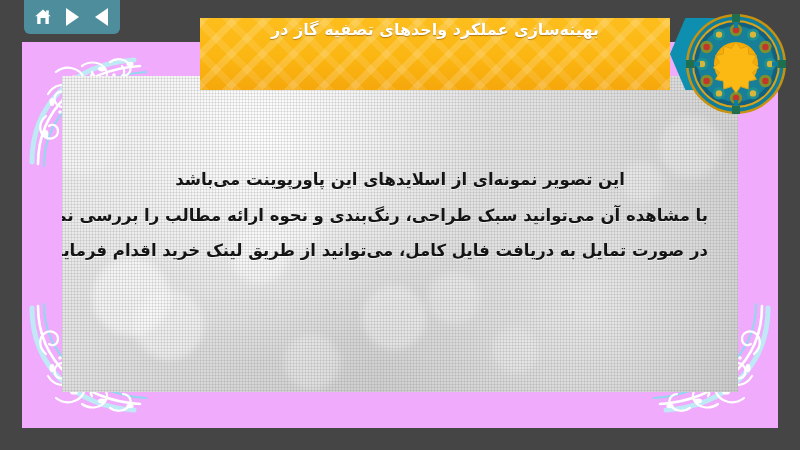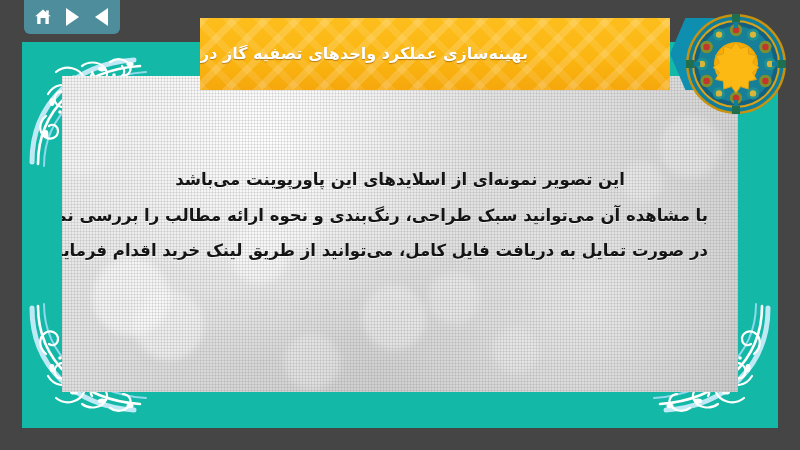--- a/index.html
+++ b/index.html
@@ -10,21 +10,21 @@
     position:relative;
   }
 
   
   #stage{position:absolute;inset:0;background:#454545;}
 
   
   #slide-frame{
     position:absolute;
     left:22px;top:42px;right:22px;bottom:22px;
-    background:#14b8a6;
+    background:#f0abfc;
     overflow:hidden;
   }
 
   
   #slide-canvas{
     position:absolute;
     left:40px;top:34px;right:40px;bottom:36px;
     background:
       radial-gradient(circle at 30% 18%, rgba(255,255,255,.95) 0%, rgba(255,255,255,0) 42%),
       radial-gradient(circle at 78% 72%, rgba(255,255,255,.55) 0%, rgba(255,255,255,0) 40%),
@@ -73,21 +73,21 @@
     background:#0f8fb0;
     clip-path:polygon(100% 0,100% 100%,22% 100%,0 50%,22% 0);
     flex:0 0 70px;
   }
   #title-banner{
     flex:1 1 auto;position:relative;
     background:
       repeating-linear-gradient(135deg,rgba(255,255,255,.16) 0 7px,rgba(0,0,0,0) 7px 22px),
       repeating-linear-gradient(45deg,rgba(255,255,255,.10) 0 7px,rgba(0,0,0,0) 7px 22px),
       linear-gradient(180deg,#fdbe1d 0%,#fbb612 55%,#f5a70b 100%);
-    display:flex;flex-direction:column;align-items:flex-end;justify-content:center;
+    display:flex;flex-direction:row;align-items:flex-start;justify-content:center;
     overflow:hidden;
   }
   .title-line{
     color:#ffffff;font-size:16px;font-weight:bold;line-height:1.45;
     text-shadow:0 1px 1px rgba(120,70,0,.55);
     white-space:nowrap;direction:rtl;
   }
 
   
   #medallion{

